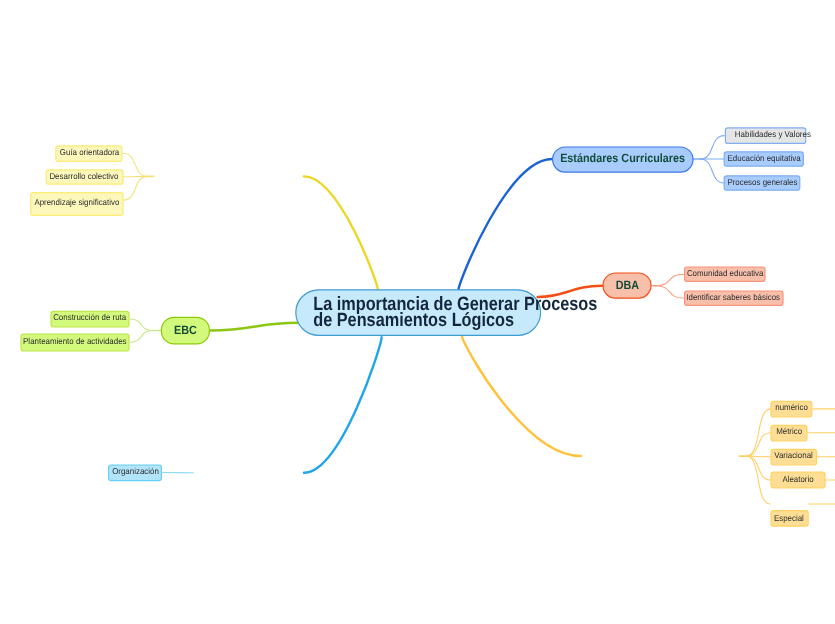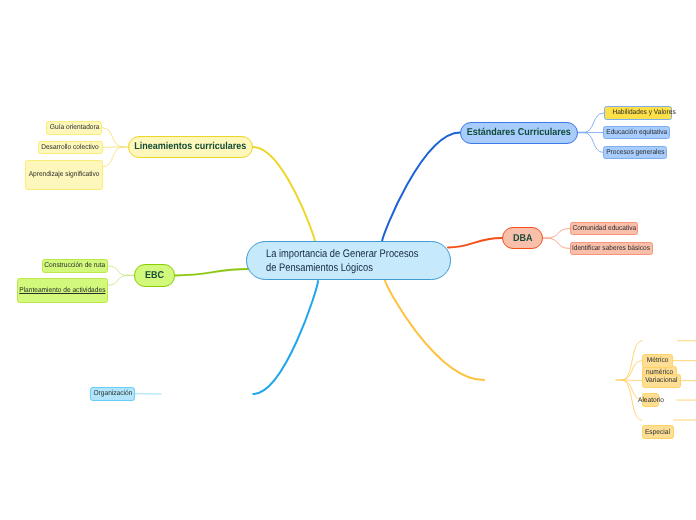--- a/index.html
+++ b/index.html
@@ -7,23 +7,23 @@
        font-family:"Liberation Sans","DejaVu Sans",sans-serif;
        -webkit-font-smoothing:antialiased;text-rendering:geometricPrecision;}
   #canvas{position:relative;width:696px;height:520px;background:#ffffff;}
   svg#links{position:absolute;left:0;top:0;width:696px;height:520px;}
 
   .node{position:absolute;box-sizing:border-box;display:flex;align-items:center;
         justify-content:center;white-space:nowrap;text-align:center;overflow:visible;}
   .node .inner{display:block;transform-origin:center center;}
 
   #root-node{
-    border-radius:20px;justify-content:center;padding-left:14.3px;
+    border-radius:20px;justify-content:flex-start;padding-left:14.3px;
     border-style:solid;border-width:1.6px;
-    font-weight:normal;font-size:11px;line-height:14px;
+    font-weight:bold;font-size:16px;line-height:14px;
   }
   .branch{
     border-radius:11px;border-style:solid;border-width:1.5px;
     font-weight:bold;font-size:10px;color:#134b37;line-height:11px;
   }
   .leaf{
     border-radius:2.6px;border-style:solid;border-width:1px;
     font-weight:normal;font-size:7.1px;color:#2b2b2b;line-height:9px;
   }
 </style>
@@ -64,73 +64,70 @@
       <path d="M 676.6999999999999 400.05 L 696 400.05" fill="none" stroke="#ffcf66" stroke-width="0.9" stroke-linecap="round"></path>
       <path d="M 622.1 380.05 C 634.2520000000001 380.05, 629.548 420.05, 641.7 420.05" fill="none" stroke="#ffcf66" stroke-width="0.9" stroke-linecap="round"></path>
       <path d="M 673.9000000000001 420.05 L 696 420.05" fill="none" stroke="#ffcf66" stroke-width="0.9" stroke-linecap="round"></path>
     </svg>
 <div class="node" id="root-node" style="left: 245.5px; top: 241.1px; width: 205.9px; height: 39.2px; background: rgb(198, 234, 251); border-color: rgb(63, 155, 212); color: rgb(20, 38, 60);">
       <span class="inner" style="transform: scaleX(0.848); transform-origin: left center; text-align: left;">
         <span style="display: block;">La importancia de Generar Procesos</span>
         <span style="display: block;">de Pensamientos Lógicos</span>
       </span>
     </div>
-    <div class="node branch" style="left: 128px; top: 135.8px; width: 125.2px; height: 22.3px; background: rgb(253, 247, 187); border-color: rgb(239, 213, 37);">
-      <span class="inner" style="transform: scaleX(0.9);">Lineamientos curriculares</span>
-    </div>
     <div class="node leaf" style="left: 46.4px; top: 120.9px; width: 56px; height: 13.7px; background: rgb(253, 247, 187); border-color: rgb(250, 236, 118);">
       <span class="inner" style="transform: scaleX(0.93);">Guía orientadora</span>
     </div>
     <div class="node leaf" style="left: 37.8px; top: 140.5px; width: 64.8px; height: 13.5px; background: rgb(253, 247, 187); border-color: rgb(250, 236, 118);">
       <span class="inner" style="transform: scaleX(0.93);">Desarrollo colectivo</span>
     </div>
-    <div class="node leaf" style="left: 25.2px; top: 159.7px; width: 77.6px; height: 30px; background: rgb(253, 247, 187); border-color: rgb(250, 236, 118);">
+    <div class="node leaf" style="left: 25.2px; top: 159.7px; width: 77.6px; height: 20px; background: rgb(253, 247, 187); border-color: rgb(250, 236, 118);">
       <span class="inner" style="transform: scaleX(0.93);">Aprendizaje significativo</span>
     </div>
     <div class="node branch" style="left: 134.1px; top: 264px; width: 41px; height: 22.8px; background: rgb(210, 249, 124); border-color: rgb(139, 204, 5); text-align: center;">
       <span class="inner" style="transform: scaleX(0.9);">EBC</span>
     </div>
     <div class="node leaf" style="left: 41.7px; top: 259.1px; width: 66.7px; height: 13.5px; background: rgb(210, 249, 124); border-color: rgb(189, 232, 74);">
       <span class="inner" style="transform: scaleX(0.93);">Construcción de ruta</span>
     </div>
-    <div class="node leaf" style="left: 16.7px; top: 278.4px; width: 91.8px; height: 25px; background: rgb(210, 249, 124); border-color: rgb(189, 232, 74); text-decoration: underline;">
+    <div class="node leaf" style="left: 16.7px; top: 278.4px; width: 91.8px; height: 15px; background: rgb(210, 249, 124); border-color: rgb(189, 232, 74);">
       <span class="inner" style="transform: scaleX(0.93);">Planteamiento de actividades</span>
     </div>
     <div class="node leaf" style="left: 90px; top: 387px; width: 45px; height: 13.5px; background: rgb(178, 229, 251); border-color: rgb(103, 206, 244);">
       <span class="inner" style="transform: scaleX(0.93);">Organización</span>
     </div>
     <div class="node branch" style="left: 460.2px; top: 121.5px; width: 117.4px; height: 22px; background: rgb(167, 204, 253); border-color: rgb(61, 121, 230);">
       <span class="inner" style="transform: scaleX(0.9);">Estándares Curriculares</span>
     </div>
-    <div class="node leaf" style="left: 603.6px; top: 106.2px; width: 68.4px; height: 13.6px; background: #fde047; border-color: rgb(127, 174, 240); padding-left: 12px;">
+    <div class="node leaf" style="left: 603.6px; top: 106.2px; width: 68.4px; height: 13.6px; background: #e5e5e5; border-color: rgb(127, 174, 240); padding-left: 12px;">
       <span class="inner" style="transform: scaleX(0.93);">Habilidades y Valores</span>
     </div>
     <div class="node leaf" style="left: 603.2px; top: 125.7px; width: 67.2px; height: 13.6px; background: rgb(167, 204, 253); border-color: rgb(127, 174, 240);">
       <span class="inner" style="transform: scaleX(0.93);">Educación equitativa</span>
     </div>
     <div class="node leaf" style="left: 603.4px; top: 145.7px; width: 63.8px; height: 13.6px; background: rgb(167, 204, 253); border-color: rgb(127, 174, 240);">
       <span class="inner" style="transform: scaleX(0.93);">Procesos generales</span>
     </div>
     <div class="node branch" style="left: 501.6px; top: 227px; width: 41.9px; height: 22.2px; background: rgb(248, 191, 171); border-color: rgb(245, 78, 23); text-align: right;">
       <span class="inner" style="transform: scaleX(0.9);">DBA</span>
     </div>
     <div class="node leaf" style="left: 569.7px; top: 221.8px; width: 68.5px; height: 13.5px; background: rgb(248, 191, 171); border-color: rgb(249, 148, 122);">
       <span class="inner" style="transform: scaleX(0.93);">Comunidad educativa</span>
     </div>
     <div class="node leaf" style="left: 569.5px; top: 241.7px; width: 83.2px; height: 13.4px; background: rgb(248, 191, 171); border-color: rgb(249, 148, 122);">
       <span class="inner" style="transform: scaleX(0.93);">Identificar saberes básicos</span>
     </div>
-    <div class="node leaf" style="left: 642.2px; top: 333.7px; width: 35.3px; height: 14.1px; background: rgb(253, 222, 148); border-color: rgb(255, 210, 100); margin-top: 32px;">
+    <div class="node leaf" style="left: 642.2px; top: 333.7px; width: 35.3px; height: 14.1px; background: rgb(253, 222, 148); border-color: rgb(255, 210, 100);">
       <span class="inner" style="transform: scaleX(0.93);">numérico</span>
     </div>
     <div class="node leaf" style="left: 642.1px; top: 353.6px; width: 30.7px; height: 14.1px; background: rgb(253, 222, 148); border-color: rgb(255, 210, 100);">
       <span class="inner" style="transform: scaleX(0.93);">Métrico</span>
     </div>
     <div class="node leaf" style="left: 642.1px; top: 373.6px; width: 39.2px; height: 14.1px; background: rgb(253, 222, 148); border-color: rgb(255, 210, 100);">
       <span class="inner" style="transform: scaleX(0.93);">Variacional</span>
     </div>
-    <div class="node leaf" style="left: 642.3px; top: 393px; width: 17px; height: 14.1px; background: rgb(253, 222, 148); border-color: rgb(255, 210, 100);">
+    <div class="node leaf" style="left: 642.3px; top: 393px; width: 46px; height: 14.1px; background: rgb(253, 222, 148); border-color: rgb(255, 210, 100);">
       <span class="inner" style="transform: scaleX(0.93);">Aleatorio</span>
     </div>
     <div class="node leaf" style="left: 641.7px; top: 413px; width: 32.2px; height: 14.1px; background: rgb(253, 222, 148); border-color: rgb(255, 210, 100); margin-top: 12px;">
       <span class="inner" style="transform: scaleX(0.93);">Especial</span>
     </div>
   </div>
 
 </body></html>

